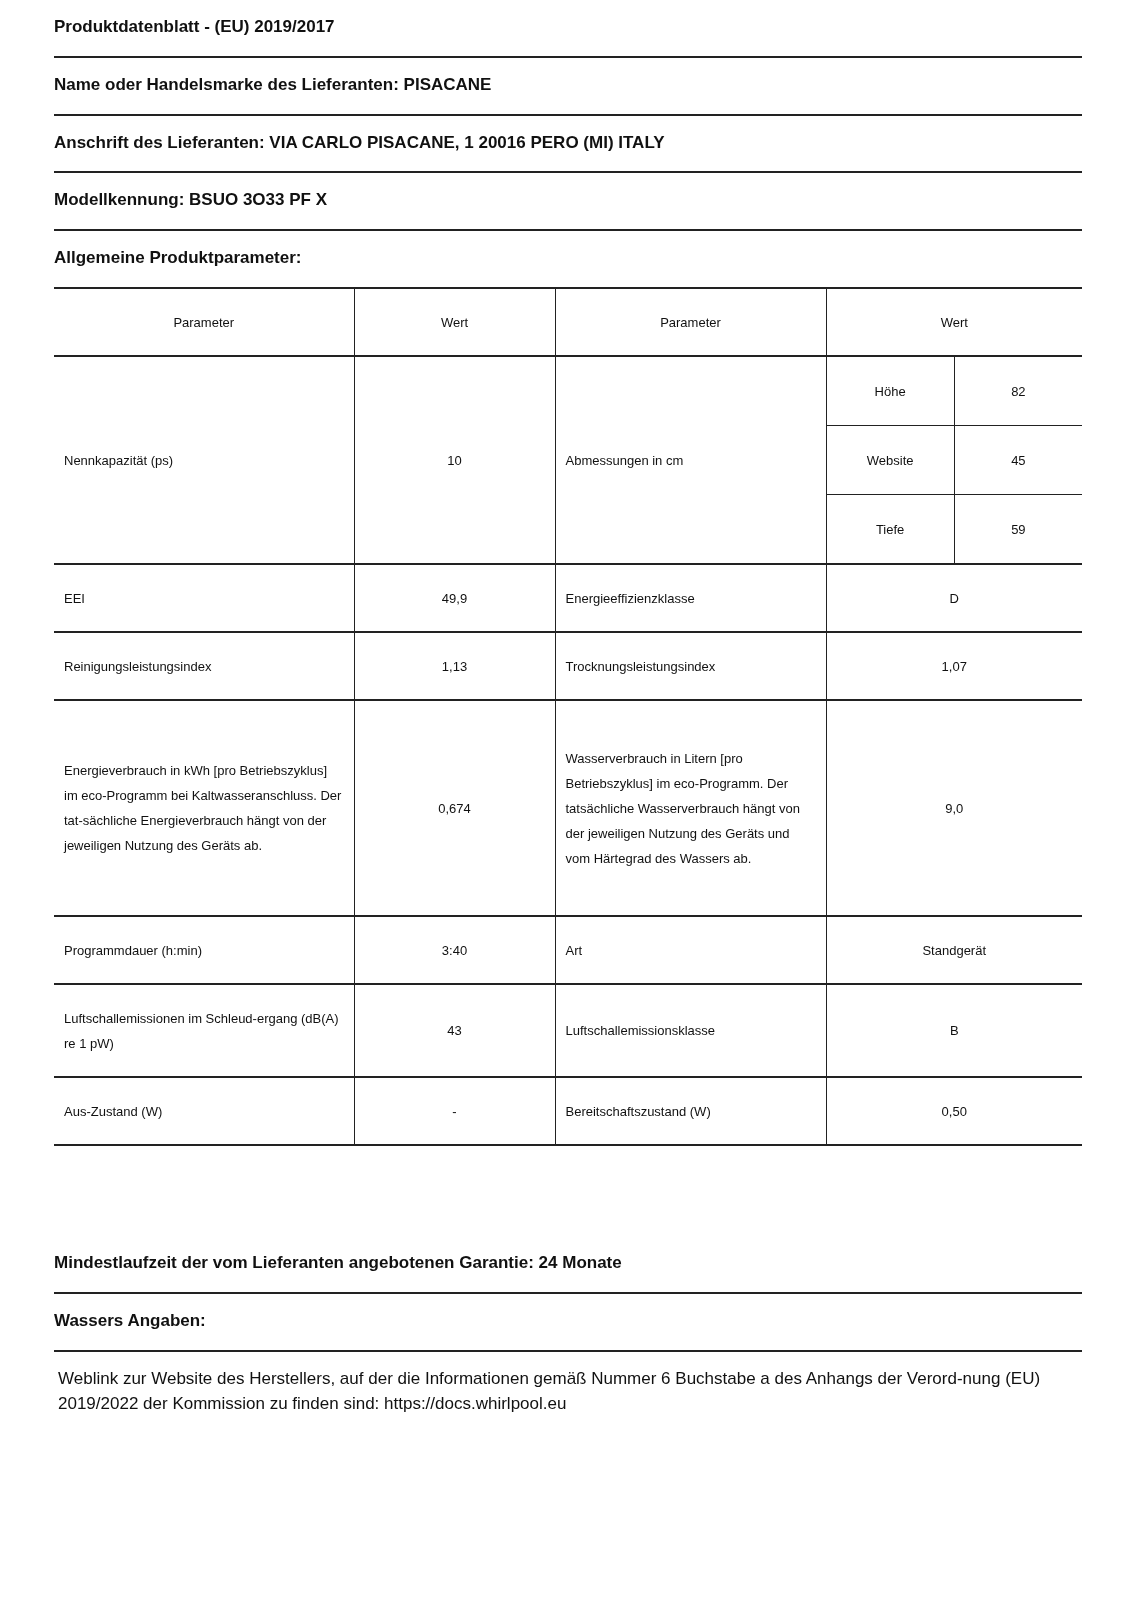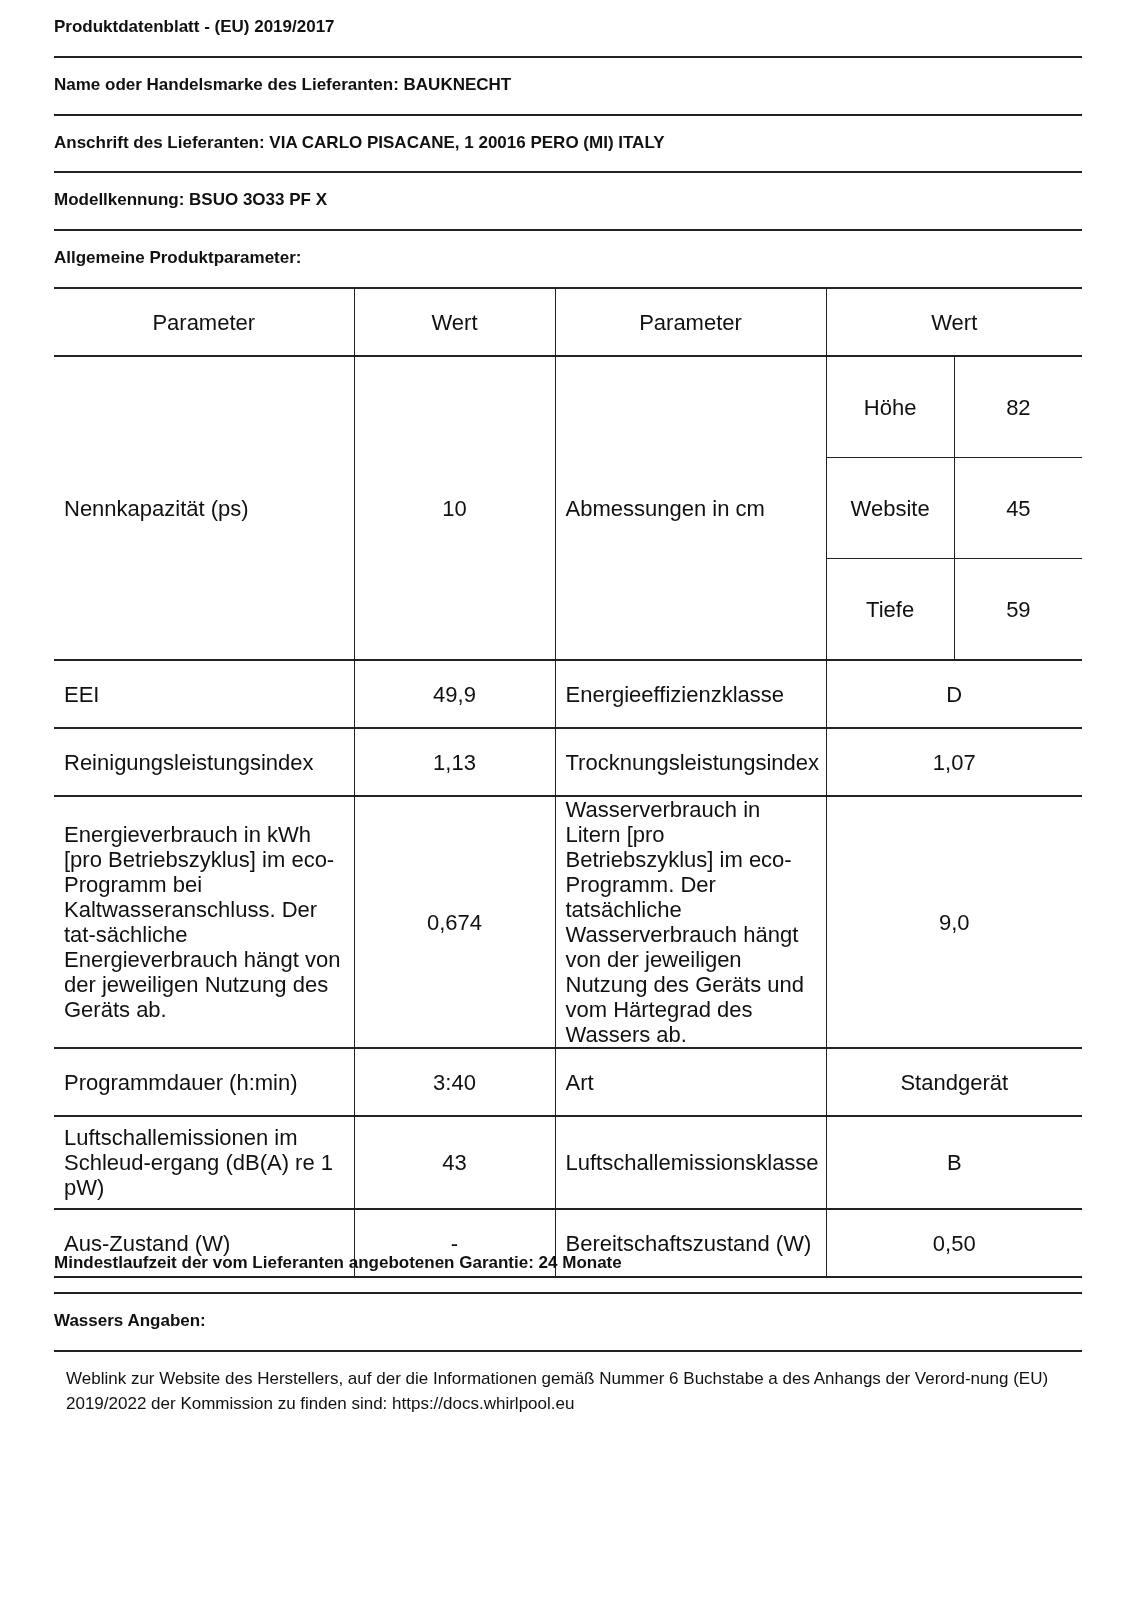--- a/index.html
+++ b/index.html
@@ -2,39 +2,39 @@
 <html><head>
 <meta charset="utf-8">
 <style>
   html, body { margin: 0; padding: 0; background: #ffffff; }
   body { width: 1131px; height: 1600px; position: relative; font-family: "Liberation Sans", sans-serif; color: #111; font-size: 17px; }
   .page { position: absolute; left: 54px; top: 0; width: 1028px; }
   .title { text-align: left; font-weight: bold; font-size: 17px; position: absolute; top: 17px; left: 0; width: 1028px; }
   .line { position: absolute; left: 0; width: 1028px; height: 2px; background: #222; }
   .label { position: absolute; left: 0; font-weight: bold; font-size: 17px; }
   table.params { position: absolute; left: 0; top: 294px; width: 1028px; border-collapse: collapse; table-layout: fixed; }
-  table.params td { border-left: 1.5px solid #222; border-right: 1.5px solid #222; border-top: 2px solid #222; border-bottom: 2px solid #222; padding: 0 10px; font-size: 22px; line-height: 25px; vertical-align: middle; }
+  table.params td { border-left: 1.5px solid #222; border-right: 1.5px solid #222; border-top: 2px solid #222; border-bottom: 2px solid #222; padding: 0 10px; font-size: 13px; line-height: 25px; vertical-align: middle; }
   table.params tr td:first-child { border-left: none; }
   table.params tr td:last-child { border-right: none; }
   .c { text-align: center; }
   .sub { padding: 0 !important; }
   table.dims { width: 100%; border-collapse: collapse; table-layout: fixed; }
-  table.dims td { border: none; border-bottom: 1.5px solid #222; height: 68px; text-align: center; padding: 16px; }
+  table.dims td { border: none; border-bottom: 1.5px solid #222; height: 68px; text-align: center; padding: 0; }
   table.dims tr:last-child td { border-bottom: none; }
   table.dims td:first-child { border-right: 1.5px solid #222; }
-  .footer-text { position: absolute; left: 12px; top: 1366px; width: 1028px; font-size: 17px; line-height: 25px; }
+  .footer-text { position: absolute; left: 4px; top: 1366px; width: 1028px; font-size: 17px; line-height: 25px; }
 </style>
 </head>
 <body>
 
 <div class="page">
   <div class="title">Produktdatenblatt - (EU) 2019/2017</div>
 
   <div class="line" style="top:56px"></div>
-  <div class="label" style="top:75px">Name oder Handelsmarke des Lieferanten: BAUKNECHT</div>
+  <div class="label" style="top:75px">Name oder Handelsmarke des Lieferanten: PISACANE</div>
 
   <div class="line" style="top:114px"></div>
   <div class="label" style="top:133px">Anschrift des Lieferanten: VIA CARLO PISACANE, 1 20016 PERO (MI) ITALY</div>
 
   <div class="line" style="top:171px"></div>
   <div class="label" style="top:190px">Modellkennung: BSUO 3O33 PF X</div>
 
   <div class="line" style="top:229px"></div>
   <div class="label" style="top:248px">Allgemeine Produktparameter:</div>
 

